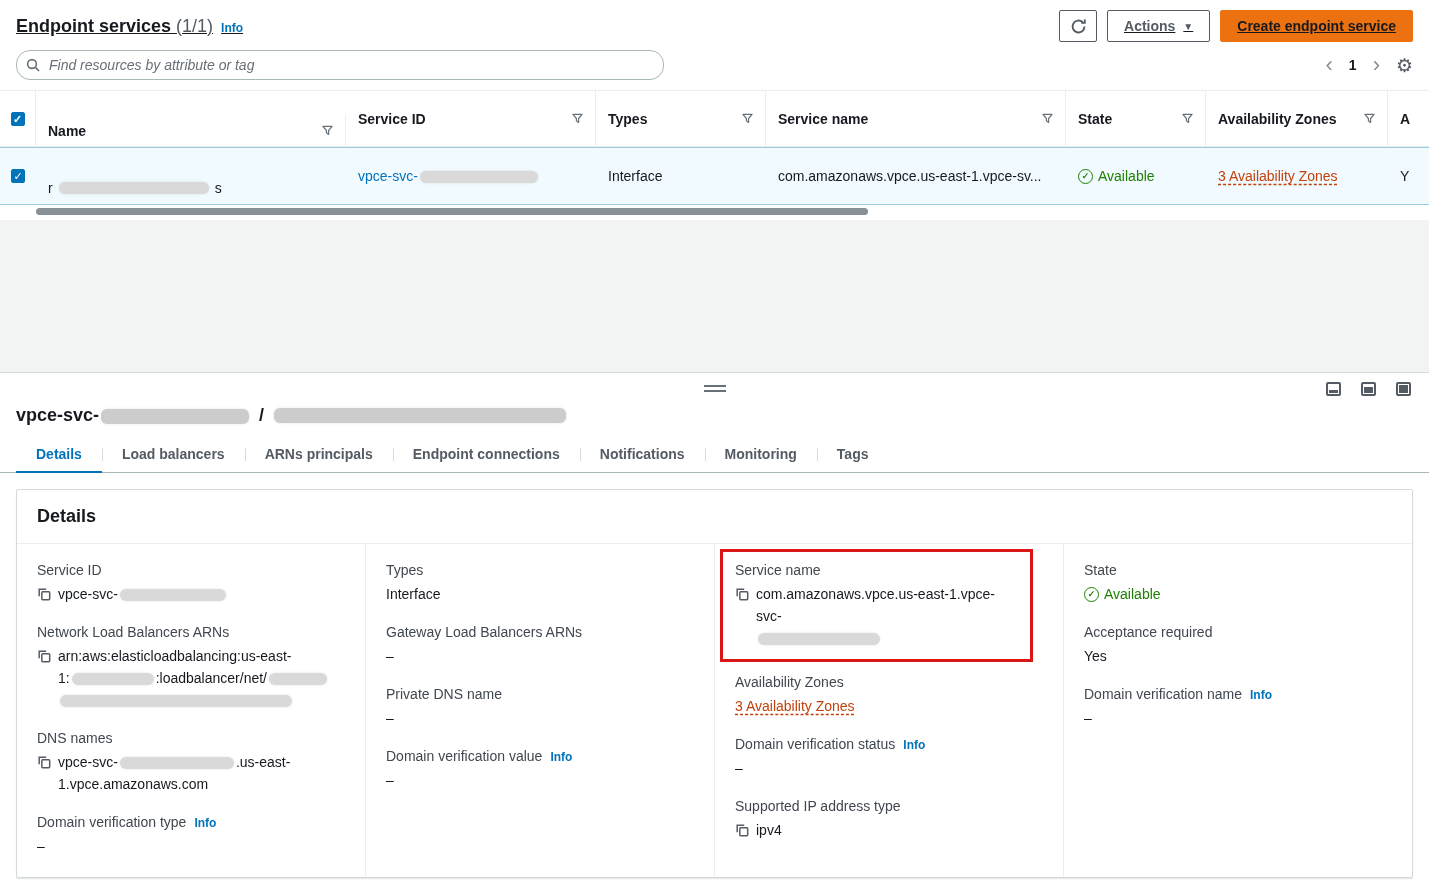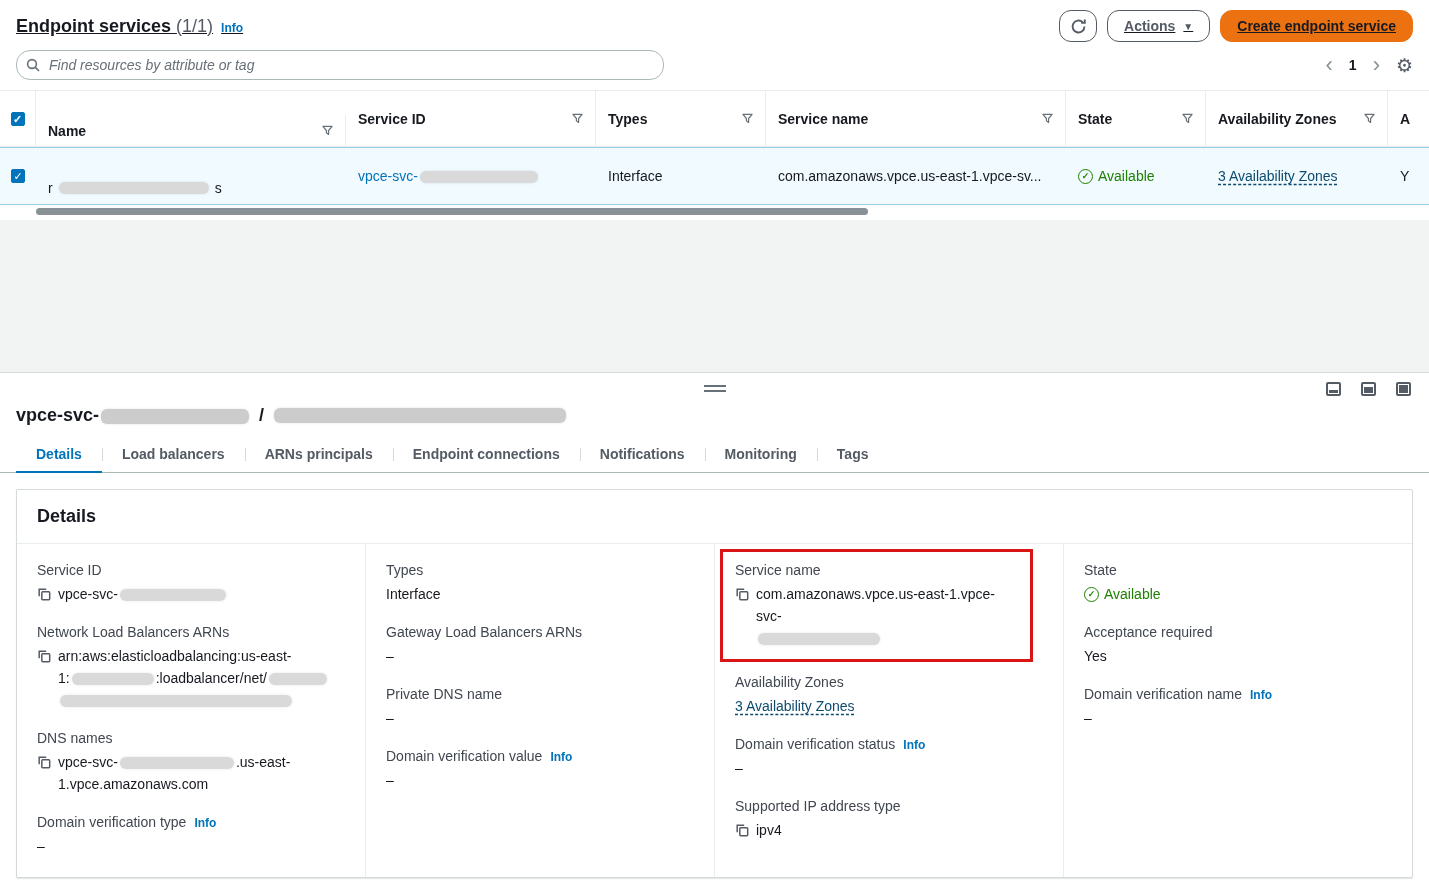--- a/index.html
+++ b/index.html
@@ -18,21 +18,21 @@
   
   .list-section { background: #fff; flex: none; }
   .toolbar { display: flex; justify-content: space-between; align-items: center; padding: 10px 16px 4px; text-decoration: underline; }
   .title-wrap { display: flex; align-items: baseline; gap: 8px; }
   .page-title { font-size: 18px; font-weight: 700; }
   .page-title .count { font-weight: 400; color: #545b64; }
   .info-link { color: #0073bb; font-size: 12px; font-weight: 700; cursor: pointer; }
   .toolbar-actions { display: flex; gap: 10px; align-items: center; }
   .btn {
     height: 32px; padding: 0 16px; border: 1px solid #545b64; background: #fff;
-    color: #545b64; font-weight: 700; font-size: 14px; border-radius: 12px;
+    color: #545b64; font-weight: 700; font-size: 14px; border-radius: 2px;
     display: flex; align-items: center; gap: 8px; cursor: pointer; font-family: inherit;
   }
   .btn.icon-btn { width: 38px; padding: 0; justify-content: center; }
   .btn.primary { background: #ec7211; border-color: #ec7211; color: #16191f; }
   .caret { font-size: 10px; }
 
   .search-row { display: flex; justify-content: space-between; align-items: center; padding: 4px 16px 10px; }
   .search-box { position: relative; width: 648px; }
   .search-box input {
     width: 100%; height: 30px; border: 1px solid #aab7b8; border-radius: 14px;
@@ -59,21 +59,21 @@
   .c-sname { width: 300px; flex: none; }
   .c-state { width: 140px; flex: none; }
   .c-az { width: 182px; flex: none; }
   .c-accept { flex: 1; overflow: hidden; }
   .checkbox {
     width: 14px; height: 14px; background: #0073bb; border: 1px solid #0073bb; border-radius: 2px;
     color: #fff; font-size: 11px; line-height: 13px; text-align: center; display: inline-block; cursor: pointer;
   }
   .filter-icon { cursor: pointer; display: inline-flex; margin-left: 8px; }
   .link { color: #0073bb; cursor: pointer; }
-  .dashed-link { color: #0c4a6e; text-decoration: underline; text-decoration-style: dashed; text-underline-offset: 3px; cursor: pointer; text-align: center; }
+  .dashed-link { color: #c2410c; text-decoration: underline; text-decoration-style: dashed; text-underline-offset: 3px; cursor: pointer; text-align: center; }
   .state-ok { color: #1d8102; display: flex; align-items: center; gap: 5px; }
   .ok-circle {
     width: 15px; height: 15px; border: 1.8px solid #1d8102; border-radius: 50%;
     font-size: 9px; line-height: 12px; text-align: center; font-weight: 700; flex: none;
   }
   .hscroll { height: 10px; position: relative; margin: 2px 0 3px; }
   .hscroll .thumb { position: absolute; left: 36px; top: 1px; width: 832px; height: 7px; background: #879196; border-radius: 4px; cursor: pointer; }
 
   .redact { display: inline-block; height: 12px; background: #d9d9d9; border-radius: 6px; vertical-align: middle; margin: 0 2px; box-shadow: 0 0 3px rgba(0,0,0,.10); }
   .redact.big { height: 15px; background: #cccccc; }

